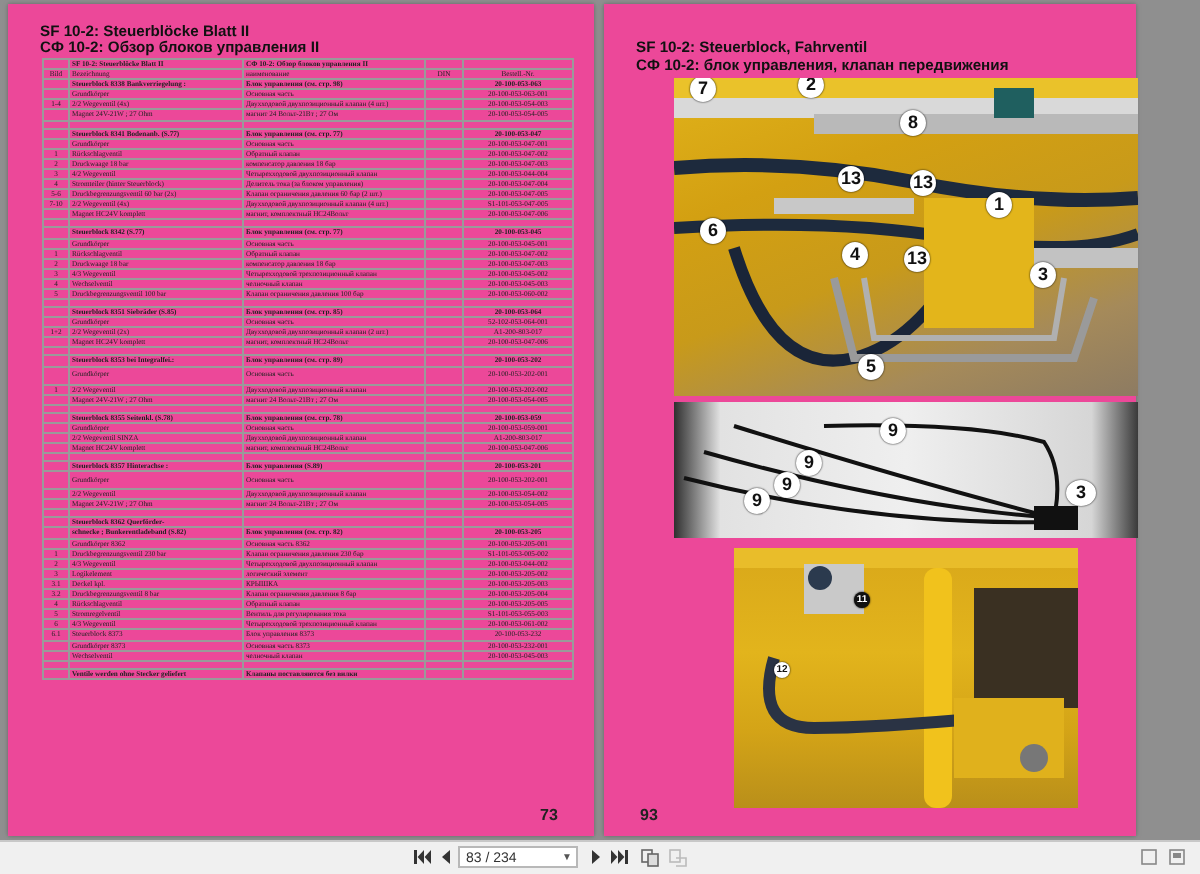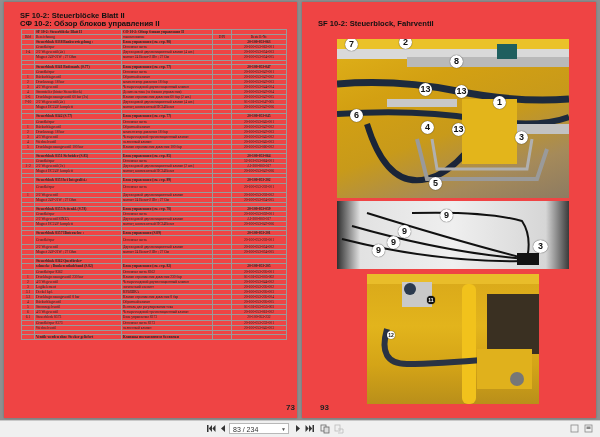--- a/index.html
+++ b/index.html
@@ -1,20 +1,20 @@
 <!DOCTYPE html>
 <html><head>
 <meta charset="utf-8">
 <style>
   html,body{margin:0;padding:0;}
   body{width:600px;height:437px;background:#9a9a9a;position:relative;overflow:hidden;font-family:"Liberation Sans",sans-serif;}
   .viewer{position:absolute;left:0;top:0;width:600px;height:420px;background:#8f8f8f;}
-  .page{position:absolute;top:2px;background:#ef4444;box-shadow:0 0 2px #666;}
+  .page{position:absolute;top:2px;background:#ec4899;box-shadow:0 0 2px #666;}
   .page.left{left:4px;width:293px;height:416px;}
-  .page.right{left:302px;width:294px;height:416px;}
+  .page.right{left:302px;width:266px;height:416px;}
   .ptitle{position:absolute;left:16px;font-weight:bold;font-size:7.6px;color:#111;white-space:nowrap;}
   .pnum{position:absolute;font-weight:bold;font-size:8px;color:#222;}
   table.parts{position:absolute;left:17px;top:27px;width:266px;border-collapse:collapse;font-family:"Liberation Serif",serif;font-size:3.6px;line-height:4.1px;color:#222;}
   table.parts td{border:0.5px solid #9a9a9a;padding:0 1px;white-space:nowrap;overflow:hidden;vertical-align:top;height:4.1px;}
   table.parts td.pos{width:10px;text-align:center;}
   table.parts td.de{width:84px;}
   table.parts td.ru{width:88px;}
   table.parts td.din{width:16px;text-align:center;}
   table.parts td.nr{width:52px;text-align:center;}
   table.parts tr.hdr td{font-weight:bold;}
@@ -462,25 +462,26 @@
           </tr>
           <tr class="grp">
             <td class="pos"></td>
             <td class="de">Ventile werden ohne Stecker geliefert</td>
             <td class="ru">Клапаны поставляются без вилки</td>
             <td class="din"></td>
             <td class="nr"></td>
           </tr>
         </tbody>
     </table>
-    <div class="pnum" style="left:266px;top:401px;margin-left:16px;">73</div>
+    <div class="pnum" style="left:266px;top:401px;">73</div>
   </div>
 
   <div class="page right">
     <div class="ptitle" style="top:17px;">SF 10-2: Steuerblock, Fahrventil</div>
+    <div class="ptitle" style="top:26px;">СФ 10-2: блок управления, клапан передвижения</div>
 
     <div class="photo" style="left:35px;top:37px;width:232px;height:159px;background:linear-gradient(160deg,#e0b21a 0%,#d3a012 30%,#c89a1a 55%,#a58a5a 80%,#8d7b62 100%);">
       <svg width="232" height="159" viewBox="0 0 232 159">
         <rect x="0" y="0" width="232" height="20" fill="#eac22a"></rect>
         <rect x="0" y="10" width="232" height="10" fill="#d9d9d9"></rect>
         <rect x="70" y="18" width="162" height="10" fill="#b9b9b9"></rect>
         <path d="M0,45 Q60,40 120,52 T232,60" stroke="#1d2a3d" stroke-width="7" fill="none"></path>
         <path d="M0,75 Q80,70 140,80 T232,78" stroke="#1d2a3d" stroke-width="6" fill="none"></path>
         <path d="M30,85 Q50,150 90,140 T160,60" stroke="#1a2538" stroke-width="6" fill="none"></path>
         <path d="M80,100 L90,140 L200,140 L210,110" stroke="#9a9a9a" stroke-width="4" fill="none"></path>

